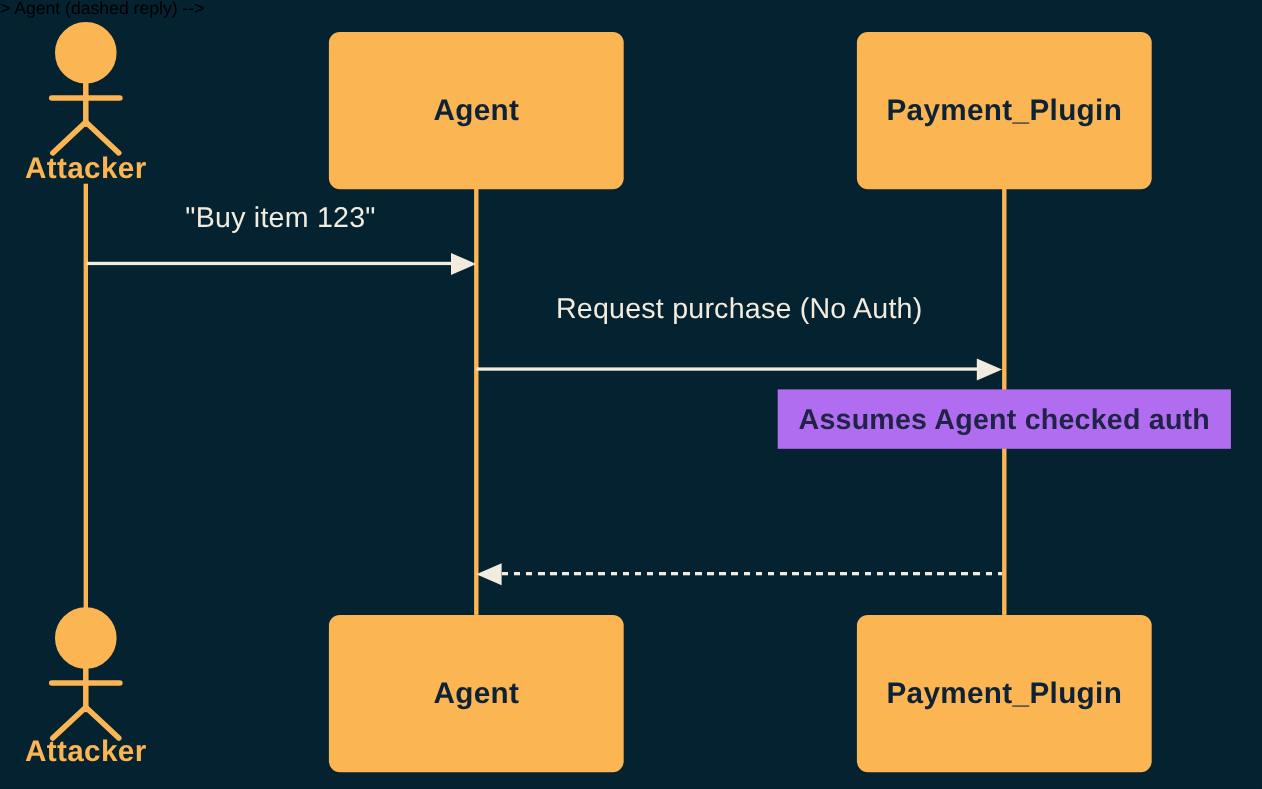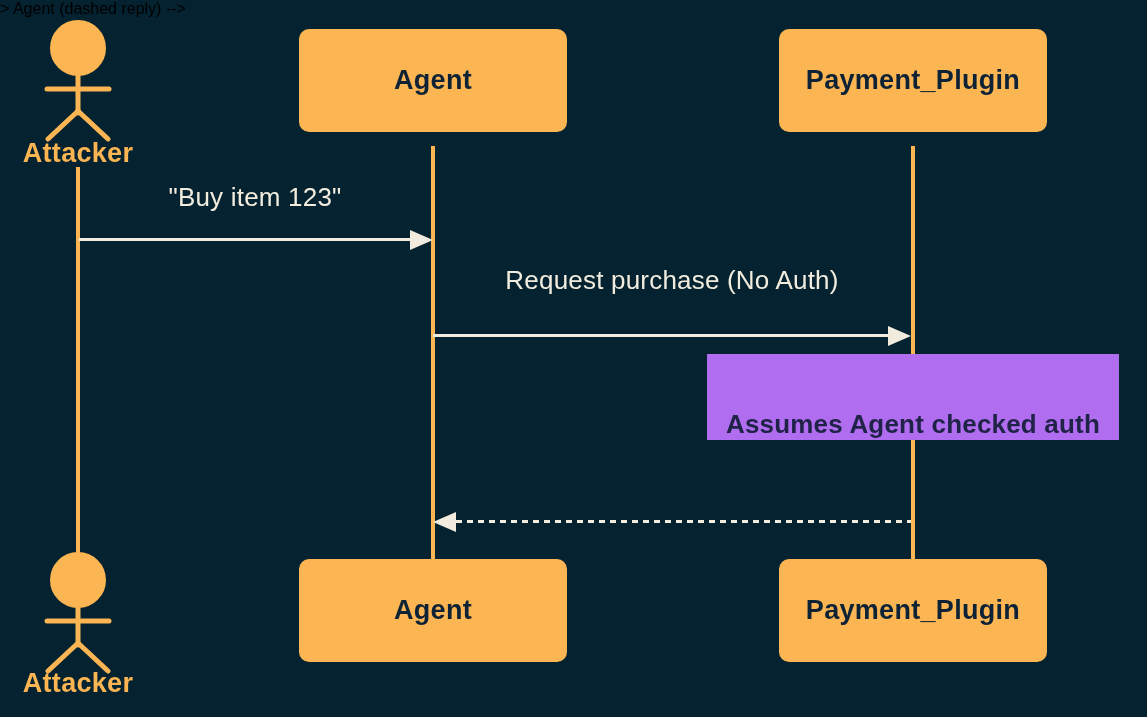--- a/index.html
+++ b/index.html
@@ -19,21 +19,21 @@
     width: 1147px;
     height: 717px;
     background: var(--bg);
     overflow: hidden;
   }
 
   
   .pbox {
     position: absolute;
     width: 268px;
-    height: 103px;
+    height: 143px;
     background: var(--accent);
     border-radius: 10px;
     display: flex;
     align-items: center;
     justify-content: center;
     color: var(--dark-text);
     font-size: 27px;
     font-weight: 600;
     letter-spacing: 0.3px;
     z-index: 3;
@@ -116,25 +116,25 @@
     border-right: 23px solid var(--cream);
   }
   .arrowhead.m1 { left: 410px; top: 230px; }
   .arrowhead.m2 { left: 888px; top: 326px; }
   .arrowhead.m3 { left: 433px; top: 512px; }
 
   
   .note {
     position: absolute;
     left: 707px; top: 354px;
-    width: 412px; height: 86px;
+    width: 412px; height: 54px;
     background: var(--note-bg);
     color: var(--note-text);
     display: flex;
-    align-items: flex-end;
+    align-items: center;
     justify-content: center;
     font-size: 26px;
     font-weight: 600;
     letter-spacing: 0.2px;
     z-index: 4;
   }
 
   .stick { stroke: var(--accent); stroke-width: 5; stroke-linecap: round; fill: none; }
   .stick-head { fill: var(--accent); stroke: var(--accent); stroke-width: 2; }
 </style>

